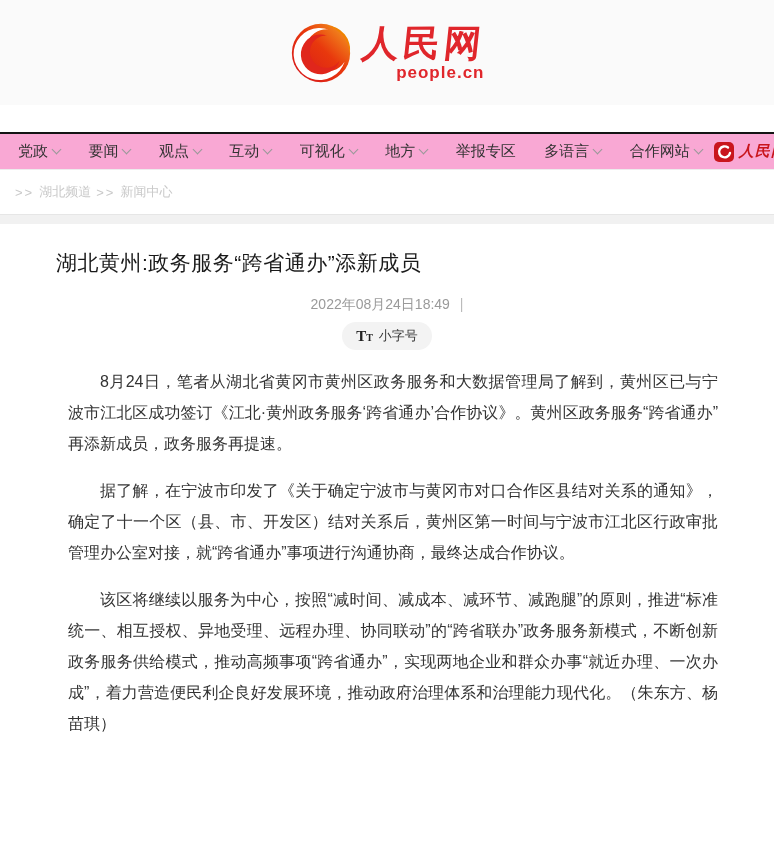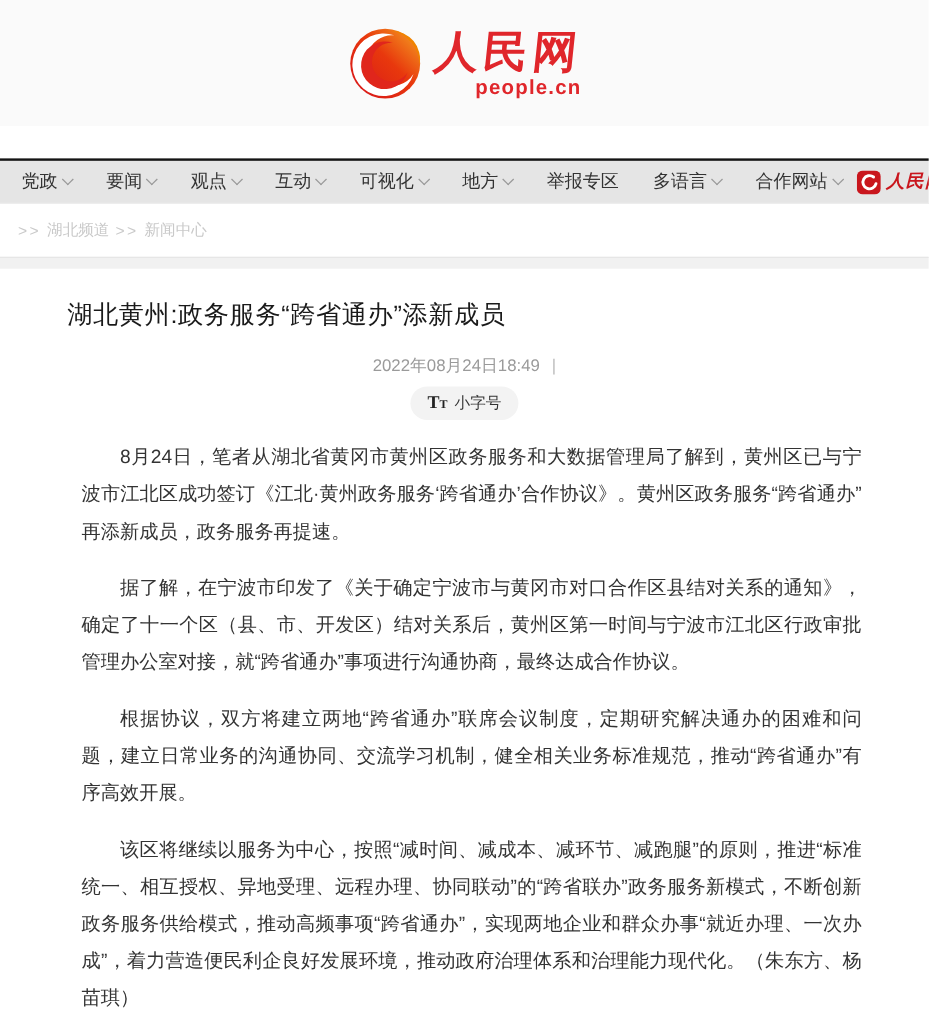--- a/index.html
+++ b/index.html
@@ -23,21 +23,21 @@
     font-size:37px; font-weight:bold; color:#e0262b;
     letter-spacing:4px; transform:skewX(-6deg);
   }
   .logo-en {
     font-size:17px; font-weight:bold; color:#e0262b; letter-spacing:1px; margin-top:2px;
   }
   .header-gap { height:27px; background:#ffffff; }
 
   
   .main-nav {
-    height:38px; background:#e5e5e5;
+    height:38px; background:#f9a8d4;
     border-top:2px solid #141414; border-bottom:1px solid #ededed;
     display:flex; align-items:center; padding-left:6px;
     white-space:nowrap;
   }
   .nav-item {
     display:inline-flex; align-items:center;
     padding:0 12px; font-size:15px; color:#333; text-decoration:none; cursor:pointer;
   }
   .chevron {
     width:7px; height:7px; margin-left:5px; margin-top:-4px;
@@ -197,17 +197,16 @@
     <div class="article-toolbar">
       <button class="font-size-pill">
         <span class="tt"><span class="t-big">T</span><span class="t-small">T</span></span>
         <span>小字号</span>
       </button>
     </div>
 
     <div class="article-body" id="paragraphs">
         <p class="para">8月24日，笔者从湖北省黄冈市黄州区政务服务和大数据管理局了解到，黄州区已与宁波市江北区成功签订《江北·黄州政务服务‘跨省通办’合作协议》。黄州区政务服务“跨省通办”再添新成员，政务服务再提速。</p>
         <p class="para">据了解，在宁波市印发了《关于确定宁波市与黄冈市对口合作区县结对关系的通知》，确定了十一个区（县、市、开发区）结对关系后，黄州区第一时间与宁波市江北区行政审批管理办公室对接，就“跨省通办”事项进行沟通协商，最终达成合作协议。</p>
-        <p class="para">根据协议，双方将建立两地“跨省通办”联席会议制度，定期研究解决通办的困难和问题，建立日常业务的沟通协同、交流学习机制，健全相关业务标准规范，推动“跨省通办”有序高效开展。</p>
         <p class="para">该区将继续以服务为中心，按照“减时间、减成本、减环节、减跑腿”的原则，推进“标准统一、相互授权、异地受理、远程办理、协同联动”的“跨省联办”政务服务新模式，不断创新政务服务供给模式，推动高频事项“跨省通办”，实现两地企业和群众办事“就近办理、一次办成”，着力营造便民利企良好发展环境，推动政府治理体系和治理能力现代化。（朱东方、杨苗琪）</p>
       </div>
   </div>
 </main>
 
 </body></html>

